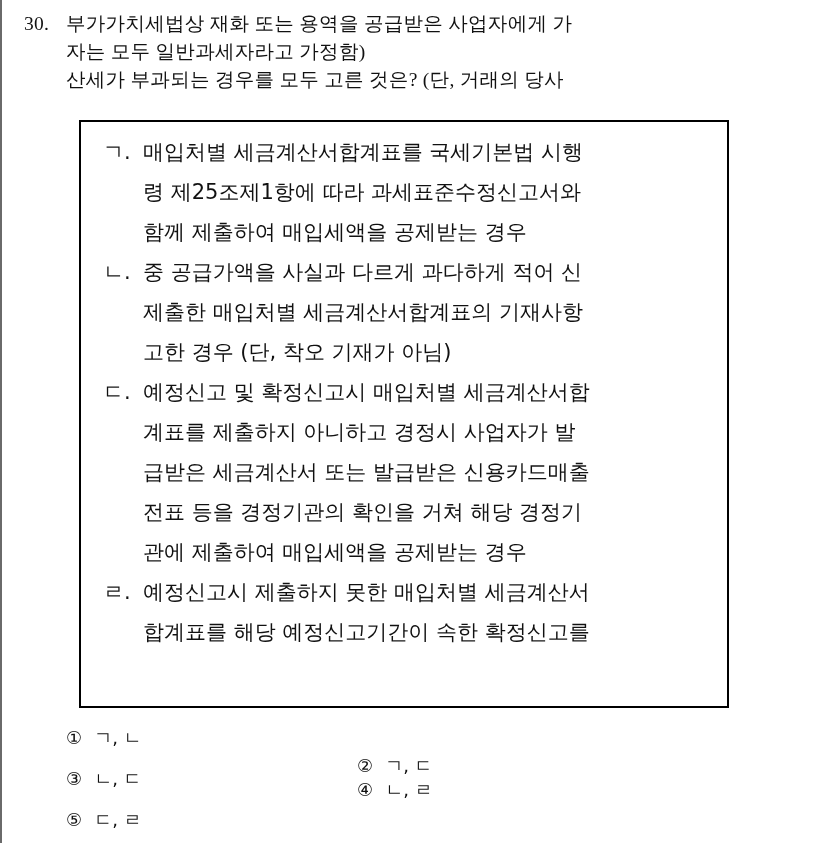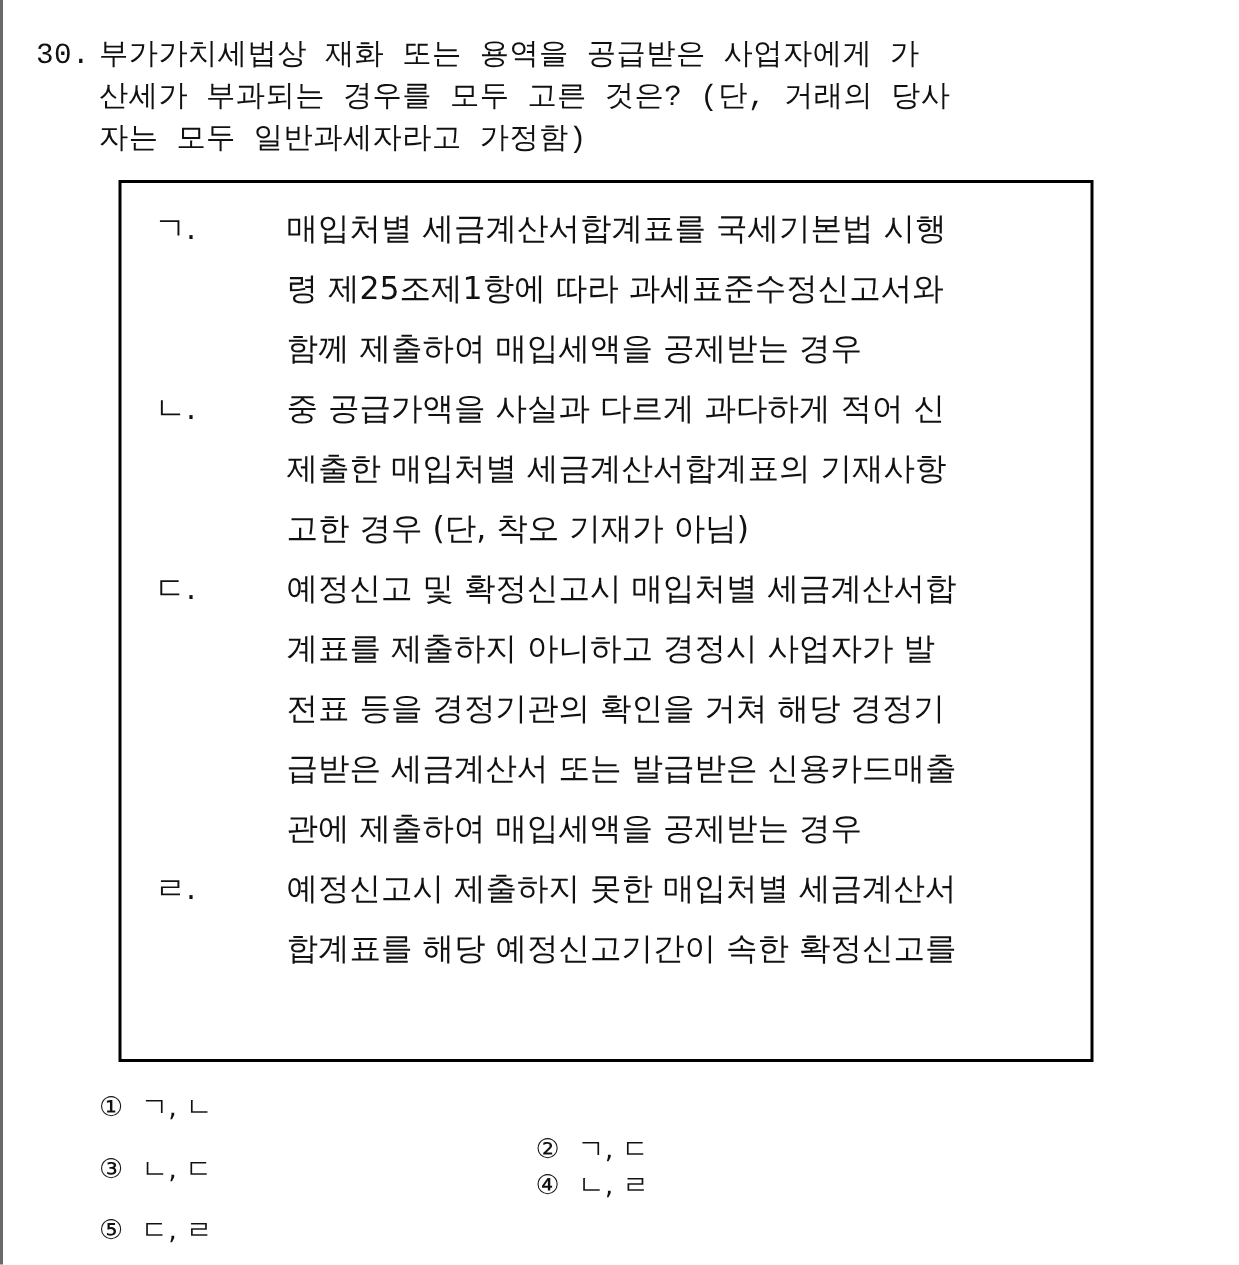--- a/index.html
+++ b/index.html
@@ -1,40 +1,40 @@
 <!DOCTYPE html>
 <html><head>
 <meta charset="utf-8">
 <style>
   html, body { margin: 0; padding: 0; background: #ffffff; }
   body { width: 826px; height: 843px; position: relative; overflow: hidden; color: #111; }
   .page { position: absolute; left: 0; top: 0; width: 826px; height: 843px; border-left: 2px solid #6a6a6a; box-sizing: border-box; }
-  .stem { position: absolute; left: 22px; top: 23px; width: 760px; font-family: Liberation Mono, monospace; font-size: 19.5px; line-height: 28px; letter-spacing: 0.3px; }
+  .stem { position: absolute; left: 22px; top: 10px; width: 760px; font-family: Liberation Serif, serif; font-size: 19.5px; line-height: 28px; letter-spacing: 0.3px; }
   .stem .num { display: inline-block; width: 42px; }
   .stem .line { white-space: nowrap; }
   .stem .cont { padding-left: 42px; }
   .box { position: absolute; left: 77px; top: 120px; width: 650px; height: 588px; border: 2px solid #000; box-sizing: border-box; }
   .items { position: absolute; left: 12px; top: 10px; right: 10px; font-family: "DejaVu Sans", sans-serif; font-size: 21px; line-height: 40px; }
   .item { display: flex; }
   .item .mark { width: 50px; flex: none; padding-left: 10px; box-sizing: border-box; }
-  .item .text { flex: 1; margin-left: 48px; }
+  .item .text { flex: 1; }
   .item .text div { white-space: nowrap; }
   .choices { position: absolute; left: 64px; top: 726px; width: 620px; font-family: "DejaVu Sans", sans-serif; font-size: 18px; }
   .choice { position: absolute; white-space: nowrap; }
   .choice .circ { display: inline-block; margin-right: 12px; }
 </style>
 </head>
 <body>
 
 <div class="page">
 
   <div class="stem">
     <div class="line"><span class="num">30.</span><span>부가가치세법상 재화 또는 용역을 공급받은 사업자에게 가</span></div>
+    <div class="line cont">자는 모두 일반과세자라고 가정함)</div>
     <div class="line cont">산세가 부과되는 경우를 모두 고른 것은? (단, 거래의 당사</div>
-    <div class="line cont">자는 모두 일반과세자라고 가정함)</div>
   </div>
 
   <div class="box">
     <div class="items">
       <div class="item">
         <div class="mark">ㄱ.</div>
         <div class="text">
           <div>매입처별 세금계산서합계표를 국세기본법 시행</div>
           <div>령 제25조제1항에 따라 과세표준수정신고서와</div>
           <div>함께 제출하여 매입세액을 공제받는 경우</div>
@@ -46,22 +46,22 @@
           <div>중 공급가액을 사실과 다르게 과다하게 적어 신</div>
           <div>제출한 매입처별 세금계산서합계표의 기재사항</div>
           <div>고한 경우 (단, 착오 기재가 아님)</div>
         </div>
       </div>
       <div class="item">
         <div class="mark">ㄷ.</div>
         <div class="text">
           <div>예정신고 및 확정신고시 매입처별 세금계산서합</div>
           <div>계표를 제출하지 아니하고 경정시 사업자가 발</div>
+          <div>급받은 세금계산서 또는 발급받은 신용카드매출</div>
           <div>전표 등을 경정기관의 확인을 거쳐 해당 경정기</div>
-          <div>급받은 세금계산서 또는 발급받은 신용카드매출</div>
           <div>관에 제출하여 매입세액을 공제받는 경우</div>
         </div>
       </div>
       <div class="item">
         <div class="mark">ㄹ.</div>
         <div class="text">
           <div>예정신고시 제출하지 못한 매입처별 세금계산서</div>
           <div>합계표를 해당 예정신고기간이 속한 확정신고를</div>
         </div>
       </div>

